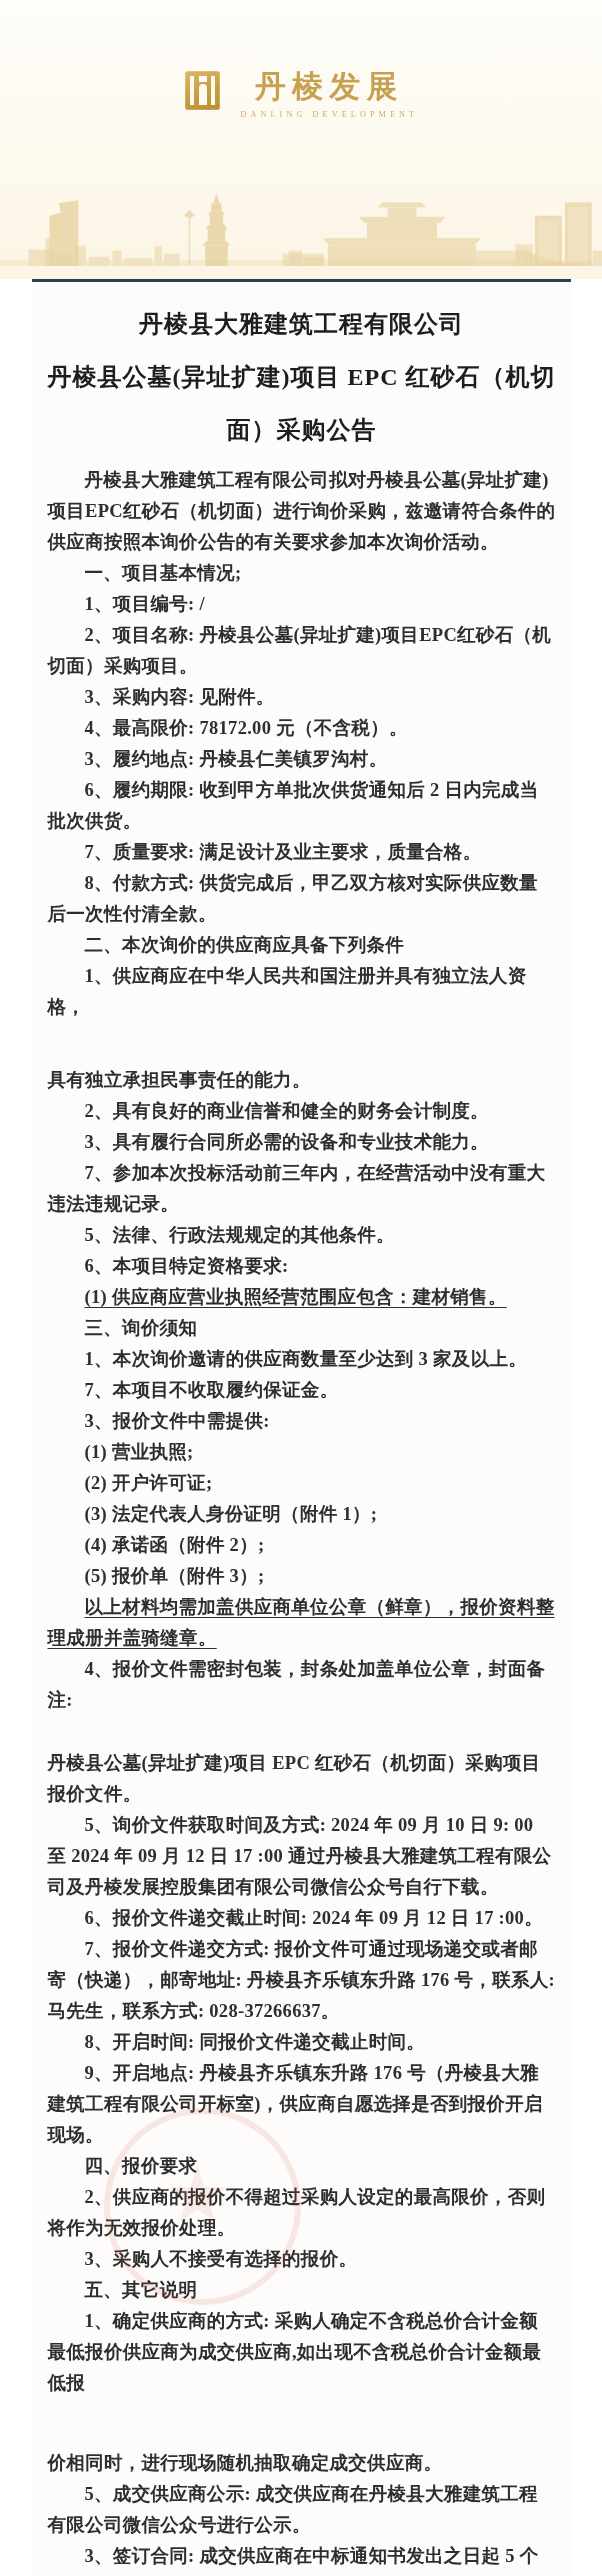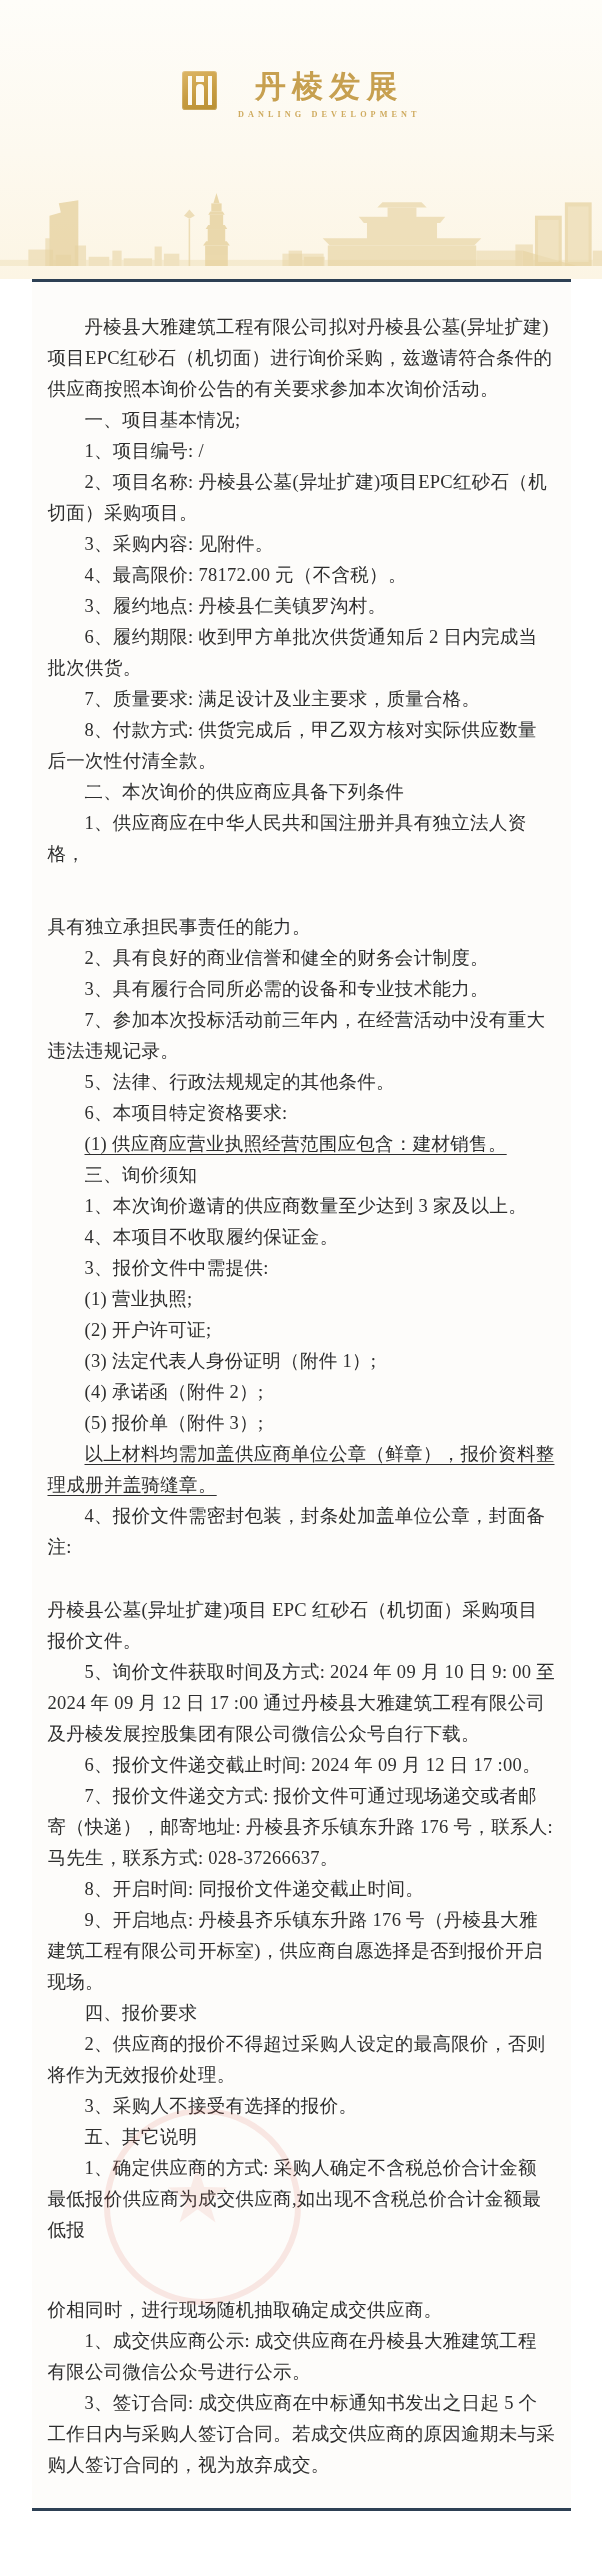--- a/index.html
+++ b/index.html
@@ -13,32 +13,32 @@
   .logo-box{width:35px;height:39px;border-radius:3.1px;position:relative;
     background:linear-gradient(160deg,#ddb667 0%,#c89d42 55%,#b88f33 100%);
     box-shadow:inset 0 0 0 1px rgba(255,255,255,.18);}
   .logo-box .slit{position:absolute;top:4.6px;bottom:4.6px;width:4.1px;background:#fdfaf1;}
   .logo-box .s1{left:5.2px;}
   .logo-box .s2{right:5.2px;}
   .logo-box .arch{position:absolute;left:14px;top:13.4px;width:7.7px;height:21px;background:#fdfaf1;border-radius:4.1px 4.1px 0 0;}
   .logo-box .bar{position:absolute;left:14px;top:4.6px;width:7.7px;height:6.2px;background:#fdfaf1;}
   .brand-text{text-align:center;}
   .brand-cn{font-size:31px;line-height:1;color:#c7a050;font-weight:700;letter-spacing:6.2px;text-shadow:0 0.5px 0 rgba(255,255,255,.6);}
-  .brand-en{margin-top:8.2px;font-size:8.2px;color:#cfab5f;letter-spacing:4.1px;font-weight:700;}
+  .brand-en{margin-top:8.2px;font-size:8.2px;color:#cfab5f;letter-spacing:4.1px;font-weight:400;}
   .skyline{position:absolute;left:0;bottom:13.4px;width:603px;height:77px;display:block;}
 
   
   .card{position:relative;margin:0 32px;background:#fdfcfa;
     border-top:3.6px solid #2d4054;border-bottom:3.6px solid #2d4054;
     padding:30px 15.5px 27px 15.5px;}
   .doc-title{text-align:center;font-weight:700;color:#1d1d1d;font-size:24px;line-height:1;margin-bottom:23px;}
   .doc-title .tl{margin-bottom:29px;letter-spacing:1px;}
   .doc-title .tl:last-child{margin-bottom:0;}
 
-  .body-text p{font-size:18.5px;line-height:31px;color:#2e2e2e;margin:0;letter-spacing:0.3px;}
+  .body-text p{font-size:18.5px;line-height:31px;color:#2e2e2e;margin:0;letter-spacing:0.3px;font-weight:bold;}
   .indent{text-indent:37px;}
   .u{text-decoration:underline;text-underline-offset:4.1px;text-decoration-thickness:1px;}
   .ghost-stamp{position:absolute;left:72px;top:1826px;width:185px;height:185px;
     border:6.2px solid rgba(214,84,72,.13);border-radius:50%;pointer-events:none;}
   .ghost-stamp svg{position:absolute;left:36px;top:36px;}
 </style>
 </head>
 <body>
 
 <div class="page">
@@ -113,20 +113,25 @@
           <rect x="1096" y="26" width="52" height="124"></rect>
           <rect x="1044" y="60" width="40" height="82" fill="#f2e6c4" opacity="0.5"></rect>
           <rect x="1102" y="34" width="40" height="108" fill="#f2e6c4" opacity="0.5"></rect>
         </g>
       </g>
     </svg>
   </div>
 
   <div class="card">
 
+    <div class="doc-title">
+      <div class="tl">丹棱县大雅建筑工程有限公司</div>
+      <div class="tl">丹棱县公墓(异址扩建)项目 EPC 红砂石（机切</div>
+      <div class="tl">面）采购公告</div>
+    </div>
 
     <div class="body-text">
         <p class="indent ">丹棱县大雅建筑工程有限公司拟对丹棱县公墓(异址扩建)项目EPC红砂石（机切面）进行询价采购，兹邀请符合条件的供应商按照本询价公告的有关要求参加本次询价活动。</p>
         <p class="indent ">一、项目基本情况;</p>
         <p class="indent ">1、项目编号: /</p>
         <p class="indent ">2、项目名称: 丹棱县公墓(异址扩建)项目EPC红砂石（机切面）采购项目。</p>
         <p class="indent ">3、采购内容: 见附件。</p>
         <p class="indent ">4、最高限价: 78172.00 元（不含税）。</p>
         <p class="indent ">3、履约地点: 丹棱县仁美镇罗沟村。</p>
         <p class="indent ">6、履约期限: 收到甲方单批次供货通知后 2 日内完成当批次供货。</p>
@@ -136,42 +141,42 @@
         <p class="indent ">1、供应商应在中华人民共和国注册并具有独立法人资格，</p>
         <p class="" style="margin-top: 42px;">具有独立承担民事责任的能力。</p>
         <p class="indent ">2、具有良好的商业信誉和健全的财务会计制度。</p>
         <p class="indent ">3、具有履行合同所必需的设备和专业技术能力。</p>
         <p class="indent ">7、参加本次投标活动前三年内，在经营活动中没有重大违法违规记录。</p>
         <p class="indent ">5、法律、行政法规规定的其他条件。</p>
         <p class="indent ">6、本项目特定资格要求:</p>
         <p class="indent u ">(1) 供应商应营业执照经营范围应包含：建材销售。</p>
         <p class="indent ">三、询价须知</p>
         <p class="indent ">1、本次询价邀请的供应商数量至少达到 3 家及以上。</p>
-        <p class="indent ">4、本项目不收取履约保证金。</p>
+        <p class="indent ">7、本项目不收取履约保证金。</p>
         <p class="indent ">3、报价文件中需提供:</p>
         <p class="indent ">(1) 营业执照;</p>
         <p class="indent ">(2) 开户许可证;</p>
         <p class="indent ">(3) 法定代表人身份证明（附件 1）;</p>
         <p class="indent ">(4) 承诺函（附件 2）;</p>
         <p class="indent ">(5) 报价单（附件 3）;</p>
         <p class="indent u ">以上材料均需加盖供应商单位公章（鲜章），报价资料整理成册并盖骑缝章。</p>
         <p class="indent ">4、报价文件需密封包装，封条处加盖单位公章，封面备注:</p>
         <p class="" style="margin-top: 32px;">丹棱县公墓(异址扩建)项目 EPC 红砂石（机切面）采购项目报价文件。</p>
         <p class="indent ">5、询价文件获取时间及方式: 2024 年 09 月 10 日 9: 00 至 2024 年 09 月 12 日 17 :00 通过丹棱县大雅建筑工程有限公司及丹棱发展控股集团有限公司微信公众号自行下载。</p>
         <p class="indent ">6、报价文件递交截止时间: 2024 年 09 月 12 日 17 :00。</p>
         <p class="indent ">7、报价文件递交方式: 报价文件可通过现场递交或者邮寄（快递），邮寄地址: 丹棱县齐乐镇东升路 176 号，联系人: 马先生，联系方式: 028-37266637。</p>
         <p class="indent ">8、开启时间: 同报价文件递交截止时间。</p>
         <p class="indent ">9、开启地点: 丹棱县齐乐镇东升路 176 号（丹棱县大雅建筑工程有限公司开标室)，供应商自愿选择是否到报价开启现场。</p>
         <p class="indent ">四、报价要求</p>
         <p class="indent ">2、供应商的报价不得超过采购人设定的最高限价，否则将作为无效报价处理。</p>
         <p class="indent ">3、采购人不接受有选择的报价。</p>
         <p class="indent ">五、其它说明</p>
         <p class="indent ">1、确定供应商的方式: 采购人确定不含税总价合计金额最低报价供应商为成交供应商,如出现不含税总价合计金额最低报</p>
         <p class="" style="margin-top: 49px;">价相同时，进行现场随机抽取确定成交供应商。</p>
-        <p class="indent ">1、成交供应商公示: 成交供应商在丹棱县大雅建筑工程有限公司微信公众号进行公示。</p>
+        <p class="indent ">5、成交供应商公示: 成交供应商在丹棱县大雅建筑工程有限公司微信公众号进行公示。</p>
         <p class="indent ">3、签订合同: 成交供应商在中标通知书发出之日起 5 个工作日内与采购人签订合同。若成交供应商的原因逾期未与采购人签订合同的，视为放弃成交。</p>
       </div>
 
     <div class="ghost-stamp">
       <svg width="103" height="103" viewBox="0 0 200 200">
         <polygon points="100,30 113,72 157,73 122,99 135,141 100,115 65,141 78,99 43,73 87,72" fill="rgba(214,84,72,0.10)"></polygon>
       </svg>
     </div>
 
   </div>

